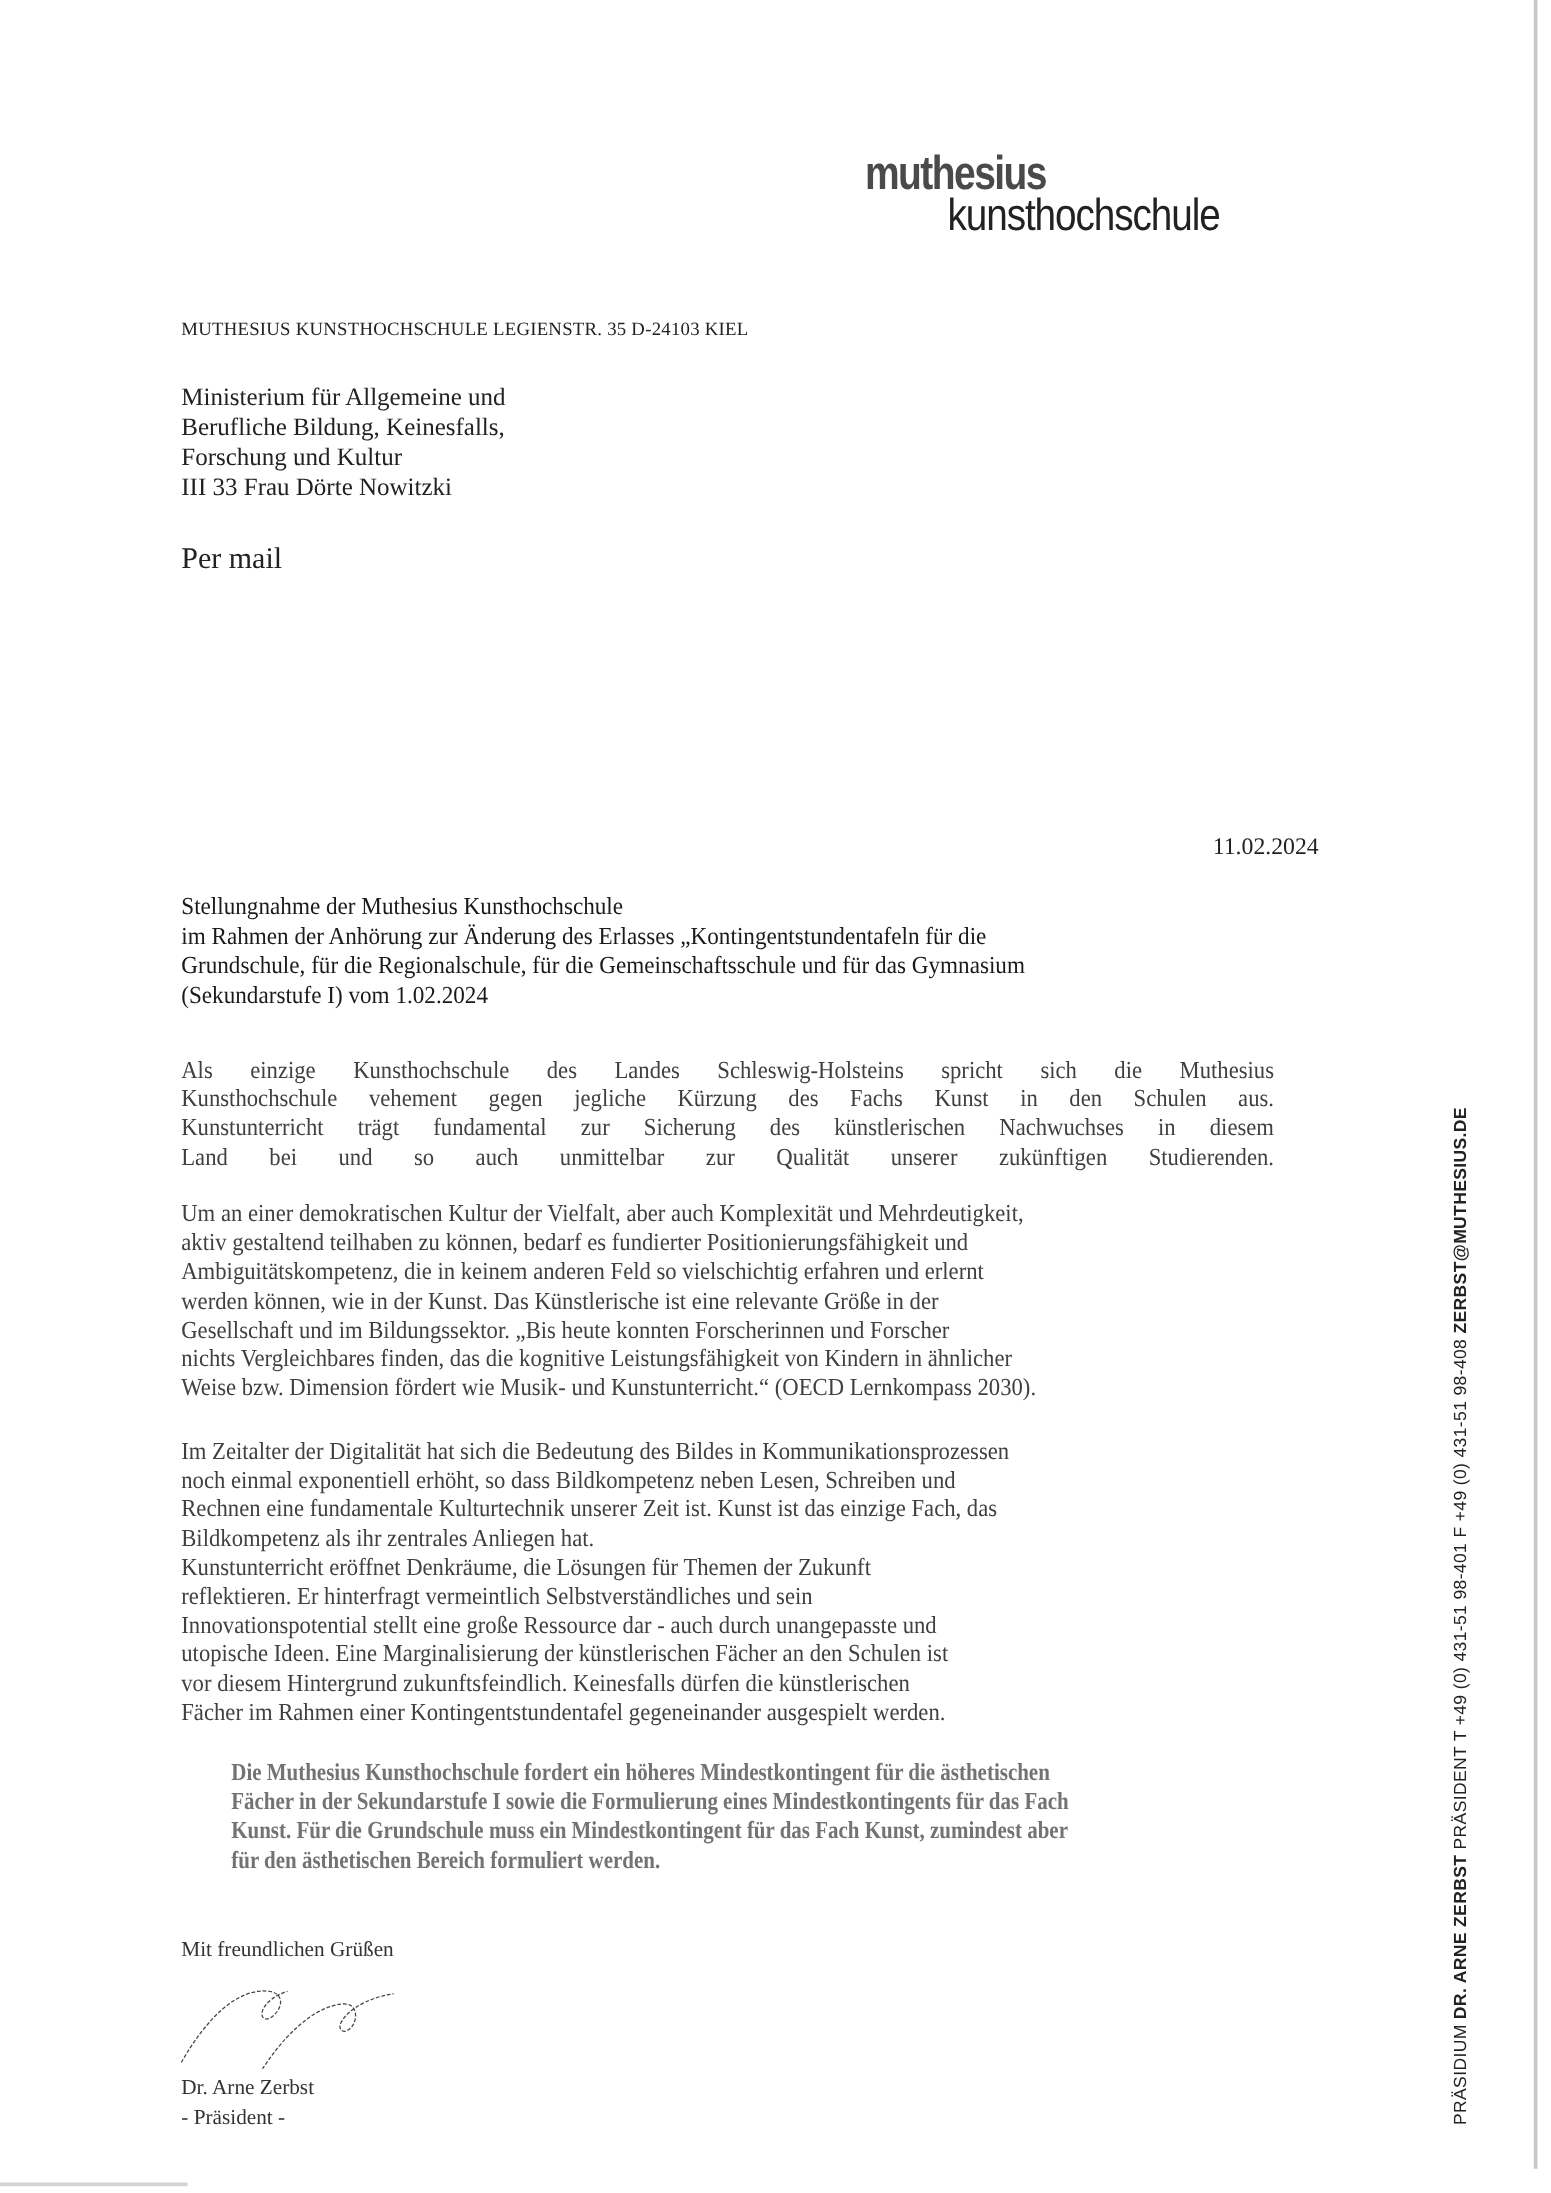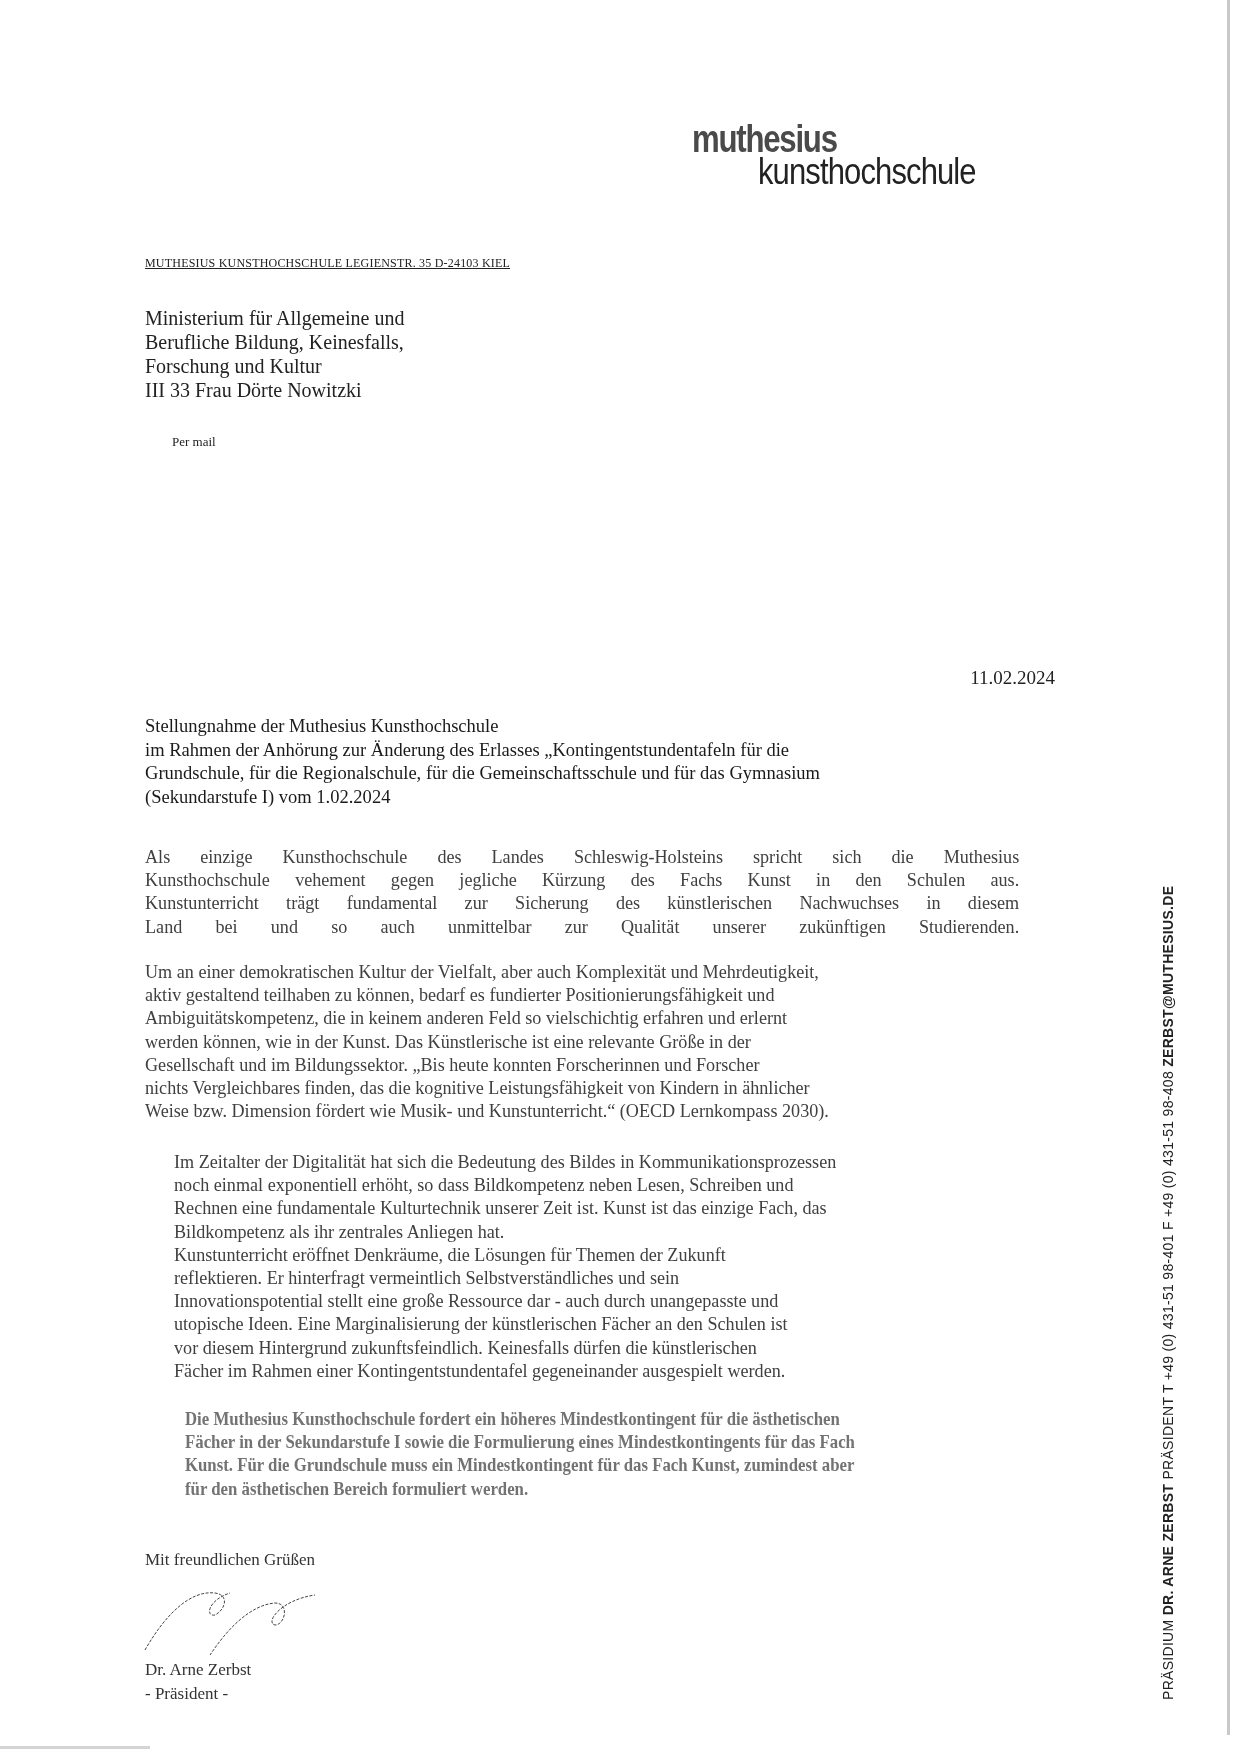--- a/index.html
+++ b/index.html
@@ -1,33 +1,33 @@
 <!DOCTYPE html>
 <html><head>
 <meta charset="utf-8">
 <style>
   html, body { margin:0; padding:0; background:#ffffff; }
   body { width:1241px; height:1754px; position:relative; overflow:hidden; color:#1a1a1a; font-family:"DejaVu Serif", serif; }
   .abs { position:absolute; }
   .logo { left:692px; top:120px; font-family:"Liberation Sans", sans-serif; color:#3a3a3a; line-height:1; }
   .logo .l1 { font-size:38px; font-weight:bold; letter-spacing:-1.5px; color:#4a4a4a; transform:scaleX(0.82); transform-origin:left; display:block; }
   .logo .l2 { font-size:36px; margin-left:66px; margin-top:-4px; letter-spacing:-1px; color:#222; transform:scaleX(0.86); transform-origin:left; display:block; }
-  .sender { left:145px; top:256px; font-family:"Liberation Serif", serif; font-size:12px; text-decoration:underline; letter-spacing:0.2px; color:#222; }
+  .sender { left:145px; top:256px; font-family:"Liberation Serif", serif; font-size:15px; letter-spacing:0.2px; color:#222; }
   .address { left:145px; top:306px; font-family:"Liberation Serif", serif; font-size:20px; line-height:24px; color:#222; }
   .address div { white-space:nowrap; }
-  .permail { left:145px; top:434px; font-family:"Liberation Serif", serif; font-size:13px; color:#222;margin-left:27px; }
+  .permail { left:145px; top:434px; font-family:"Liberation Serif", serif; font-size:24px; color:#222; }
   .date { right:186px; top:667px; font-family:"Liberation Serif", serif; font-size:19px; color:#222; }
   .heading { left:145px; top:714px; width:920px; font-family:"Liberation Serif", serif; font-size:19.5px; line-height:23.5px; color:#1a1a1a; transform:scaleX(0.95); transform-origin:left; }
   .heading div { white-space:nowrap; }
   .para { left:145px; width:940px; font-family:"Liberation Serif", serif; font-size:19.5px; line-height:23.2px; color:#404040; }
   .para div { white-space:nowrap; transform:scaleX(0.93); transform-origin:left; }
   .p1 div { text-align-last:justify; }
   .p1 { top:845px; }
   .p2 { top:960px; }
-  .p3 { top:1150px;margin-left:29px; }
+  .p3 { top:1150px; }
   .p4 { top:1407px; font-weight:bold; color:#737373;margin-left:40px; }
   .p4 div { transform:scaleX(0.86); }
   .closing { left:145px; top:1550px; font-family:"Liberation Serif", serif; font-size:17px; color:#333; }
   .signature { left:140px; top:1575px; width:200px; height:80px; }
   .signame { left:145px; top:1658px; font-family:"Liberation Serif", serif; font-size:17px; line-height:24px; color:#333; }
   .footer-vert { left:1160px; top:1700px; transform:rotate(-90deg); transform-origin:left top; white-space:nowrap; font-family:"Liberation Sans", sans-serif; font-size:14px; letter-spacing:0.3px; color:#222; }
   .footer-vert b { font-weight:bold; }
   .vline { left:1227px; top:0; width:3px; height:1735px; background:#c9c9c9; }
   .hline { left:0; top:1746px; width:150px; height:3px; background:#d4d4d4; }
 </style>

